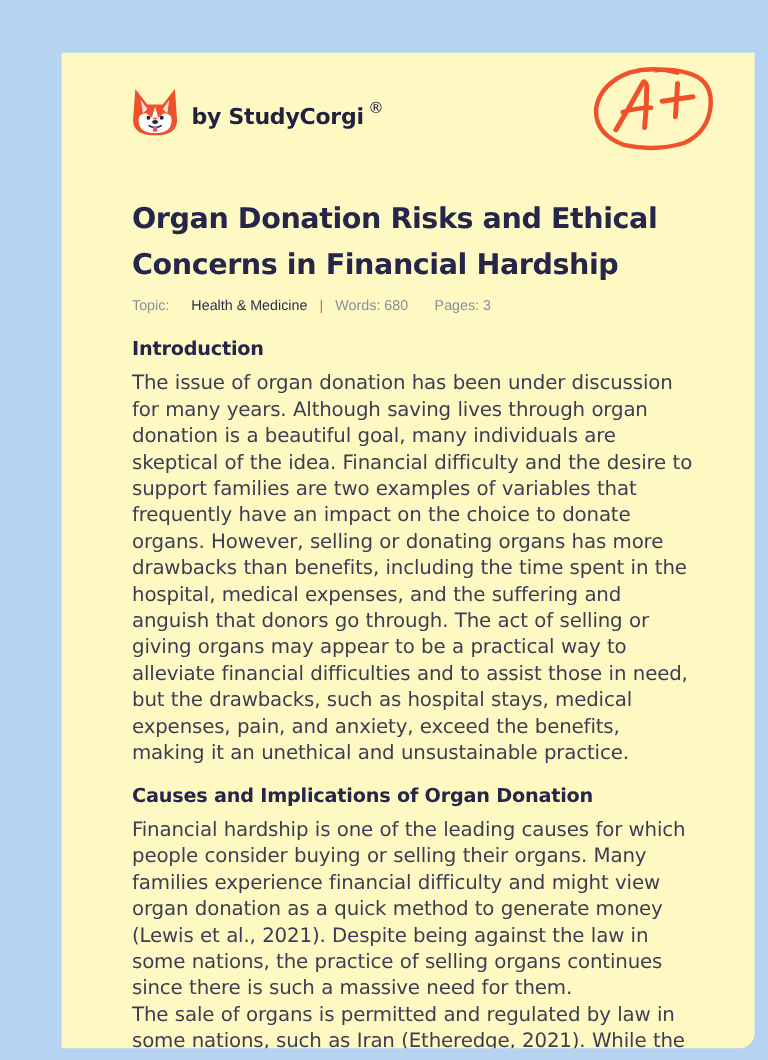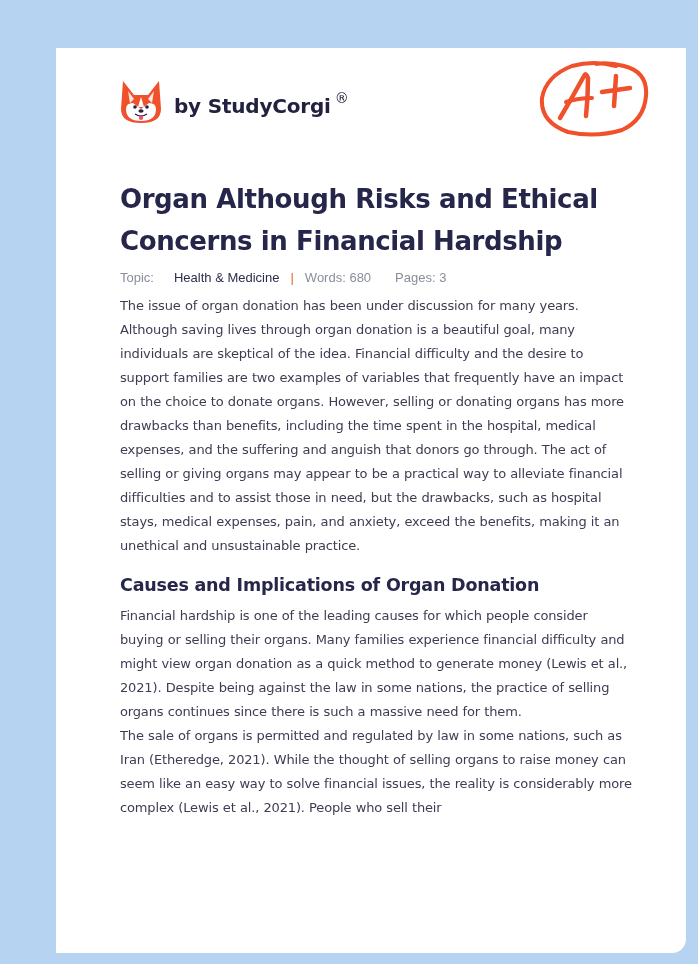--- a/index.html
+++ b/index.html
@@ -9,21 +9,21 @@
       overflow: hidden;
       background: #b6d4f2;
       font-family: "DejaVu Sans", sans-serif;
     }
     .card {
       position: absolute;
       left: 56px;
       top: 48px;
       width: 630px;
       height: 905px;
-      background: #ffffff;
+      background: #fef9c3;
       border-bottom-right-radius: 14px;
       overflow: hidden;
     }
     .header {
       position: absolute;
       left: 64px;
       top: 26px;
       height: 56px;
       display: flex;
       align-items: center;
@@ -94,21 +94,21 @@
     }
     h2.section {
       font-family: "DejaVu Sans", sans-serif;
       font-weight: bold;
       font-size: 17.5px;
       color: #25264a;
       letter-spacing: -0.2px;
     }
     p.body {
       font-family: "DejaVu Sans", sans-serif;
-      font-size: 13px;
+      font-size: 18px;
       line-height: 24px;
       color: #3c3d52;
       letter-spacing: -0.15px;
       word-spacing: 0.3px;
     }
   </style>
 </head>
 <body>
 
 <div class="card">
@@ -131,29 +131,30 @@
 
   <svg class="grade-badge" viewBox="0 0 112 82">
     <path d="M78 8 Q56 2 34 8 Q8 18 4 40 Q2 64 30 74 Q58 80 84 72 Q106 62 108 38 Q110 14 86 8 Q70 4 58 6" stroke="#f0502a" stroke-width="4" fill="none" stroke-linecap="round"></path>
     <path d="M22 60 Q34 40 46 18 Q48 14 50 20 Q50 40 48 58" stroke="#f0502a" stroke-width="4.5" fill="none" stroke-linecap="round" stroke-linejoin="round"></path>
     <path d="M28 44 Q40 40 54 40" stroke="#f0502a" stroke-width="4" fill="none" stroke-linecap="round"></path>
     <path d="M64 34 L92 30" stroke="#f0502a" stroke-width="4.5" fill="none" stroke-linecap="round"></path>
     <path d="M78 18 L76 48" stroke="#f0502a" stroke-width="4.5" fill="none" stroke-linecap="round"></path>
   </svg>
 
   <div class="content">
-    <h1 class="title">Organ Although Risks and Ethical Concerns in Financial Hardship</h1>
+    <h1 class="title">Organ Donation Risks and Ethical Concerns in Financial Hardship</h1>
 
     <div class="meta">
       <span>Topic:</span>
       <span class="topic-value">Health &amp; Medicine</span>
       <span class="sep">|</span>
       <span>Words: 680</span>
       <span class="pages">Pages: 3</span>
     </div>
 
+    <h2 class="section" style="margin-top:23px;">Introduction</h2>
     <p class="body" style="margin-top:9px;">The issue of organ donation has been under discussion for many years. Although saving lives through organ donation is a beautiful goal, many individuals are skeptical of the idea. Financial difficulty and the desire to support families are two examples of variables that frequently have an impact on the choice to donate organs. However, selling or donating organs has more drawbacks than benefits, including the time spent in the hospital, medical expenses, and the suffering and anguish that donors go through. The act of selling or giving organs may appear to be a practical way to alleviate financial difficulties and to assist those in need, but the drawbacks, such as hospital stays, medical expenses, pain, and anxiety, exceed the benefits, making it an unethical and unsustainable practice.</p>
 
     <h2 class="section" style="margin-top:17px;">Causes and Implications of Organ Donation</h2>
     <p class="body" style="margin-top:9px;">Financial hardship is one of the leading causes for which people consider buying or selling their organs. Many families experience financial difficulty and might view organ donation as a quick method to generate money (Lewis et al., 2021). Despite being against the law in some nations, the practice of selling organs continues since there is such a massive need for them.</p>
     <p class="body" style="">The sale of organs is permitted and regulated by law in some nations, such as Iran (Etheredge, 2021). While the thought of selling organs to raise money can seem like an easy way to solve financial issues, the reality is considerably more complex (Lewis et al., 2021). People who sell their</p>
   </div>
 </div>
 
 </body></html>

